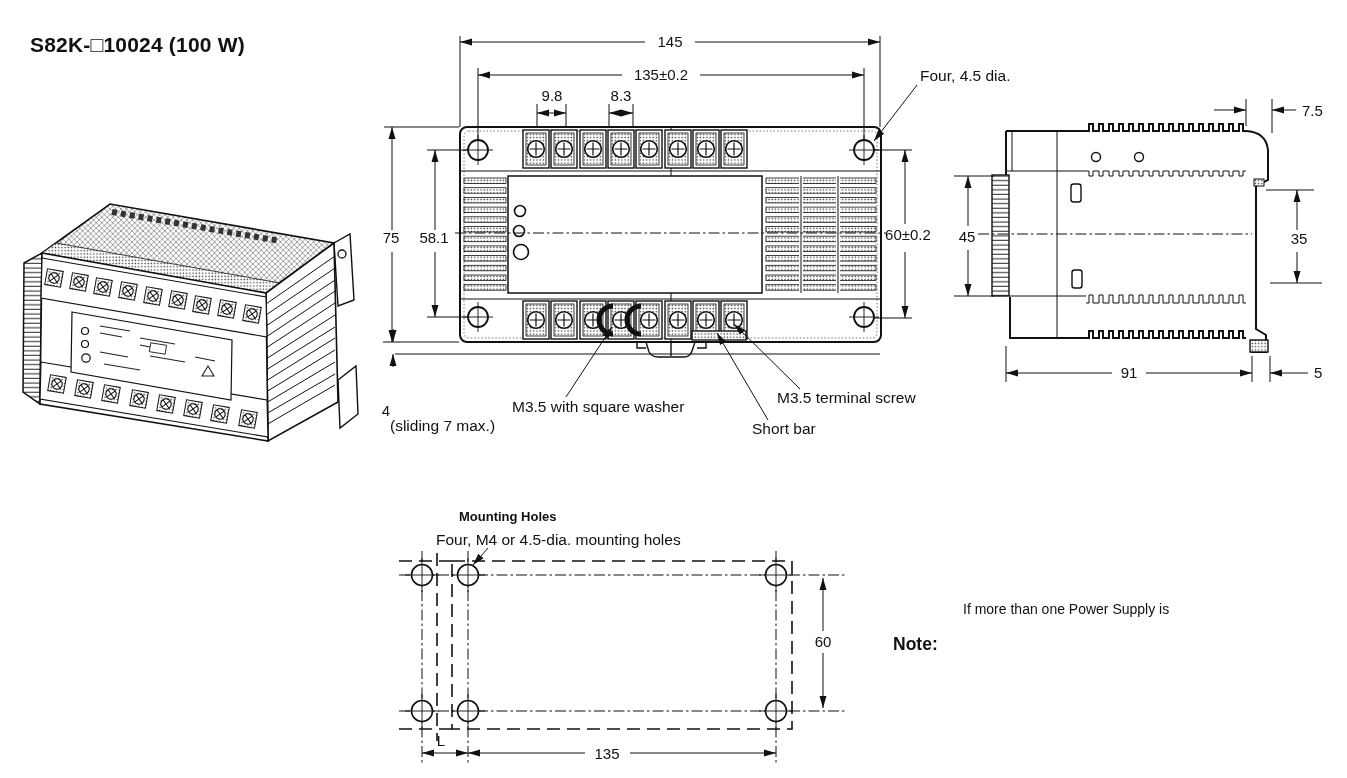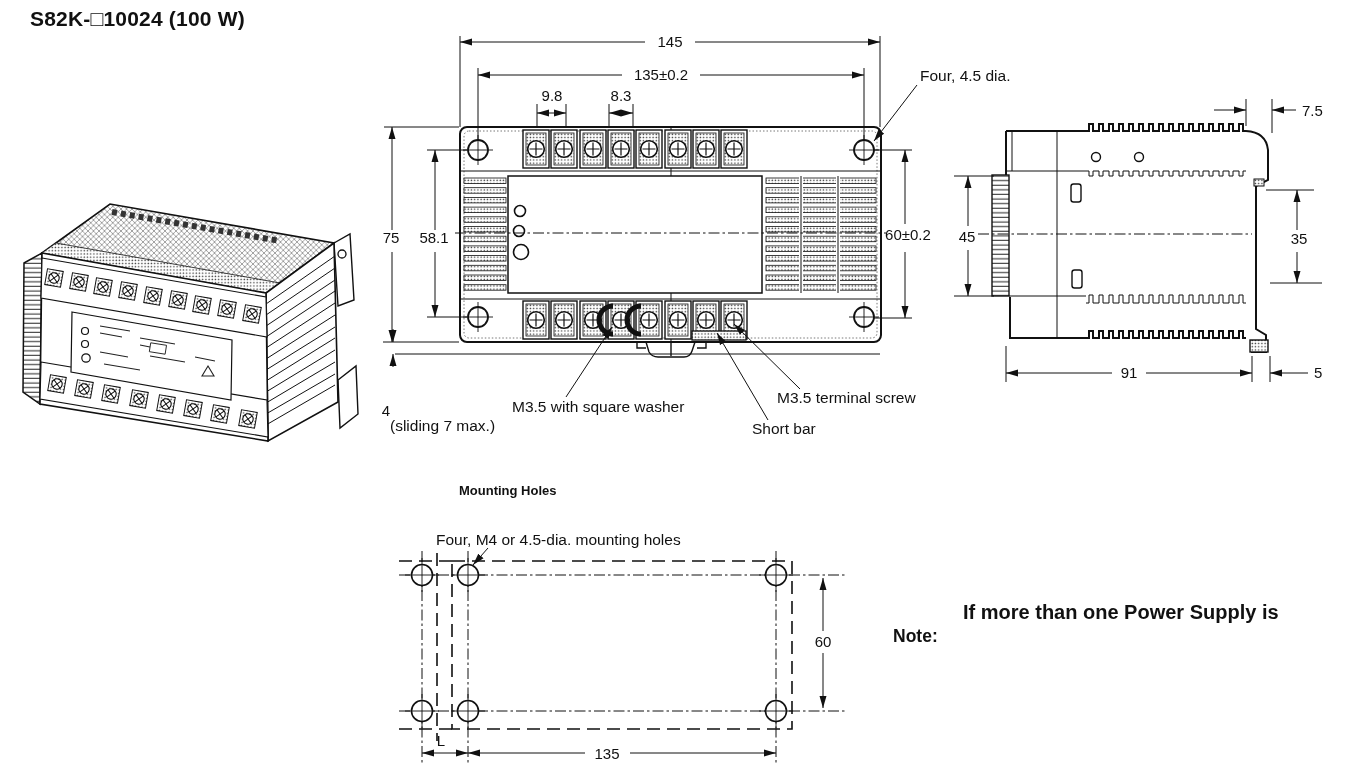--- a/index.html
+++ b/index.html
@@ -1,23 +1,23 @@
 <!DOCTYPE html>
 <html><head>
 <meta charset="utf-8">
 <style>
   html,body{margin:0;padding:0;background:#fff;}
   .page{position:relative;width:1347px;height:778px;background:#fff;overflow:hidden;
         font-family:"Liberation Sans",sans-serif;color:#111;}
   .page > svg{position:absolute;left:0;top:0;}
-  .abs{position:absolute;white-space:nowrap;}
+  .abs{position:absolute;white-space:nowrap;margin-top:26px;}
   #title{left:30px;top:7px;font-size:21px;font-weight:bold;letter-spacing:.2px;}
   #mh-heading{left:459px;top:483px;font-size:13px;font-weight:bold;}
-  #note-label{left:893px;top:626px;font-size:17.5px;font-weight:bold;}
-  .note-line{position:absolute;left:963px;font-size:20px;font-weight:bold;}
+  #note-label{left:893px;top:608px;font-size:17.5px;font-weight:bold;}
+  .note-line{position:absolute;left:963px;font-size:14px;}
   svg text{font-family:"Liberation Sans",sans-serif;fill:#111;}
   .dim{font-size:15px;}
   .lbl{font-size:15.5px;}
   .mid{text-anchor:middle;}
   .thin{stroke:#111;stroke-width:1;fill:none;}
   .med{stroke:#111;stroke-width:1.4;fill:none;}
   .thick{stroke:#111;stroke-width:2;fill:none;}
   .dd{stroke:#111;stroke-width:1;fill:none;stroke-dasharray:11 3 2.5 3;}
   .dash{stroke:#111;stroke-width:1.6;fill:none;stroke-dasharray:13 7;}
 </style>

